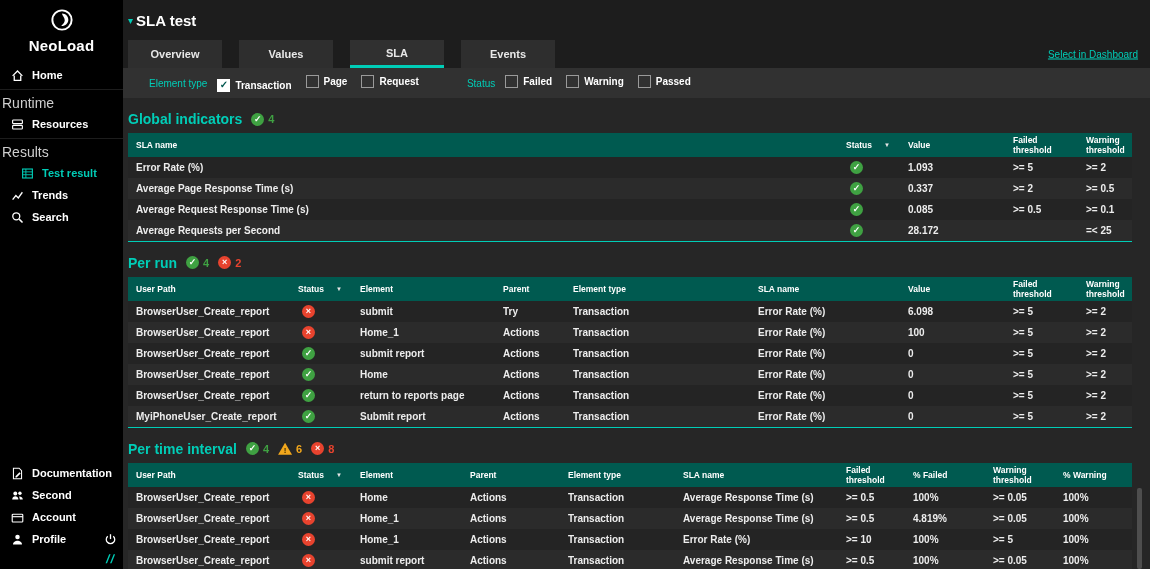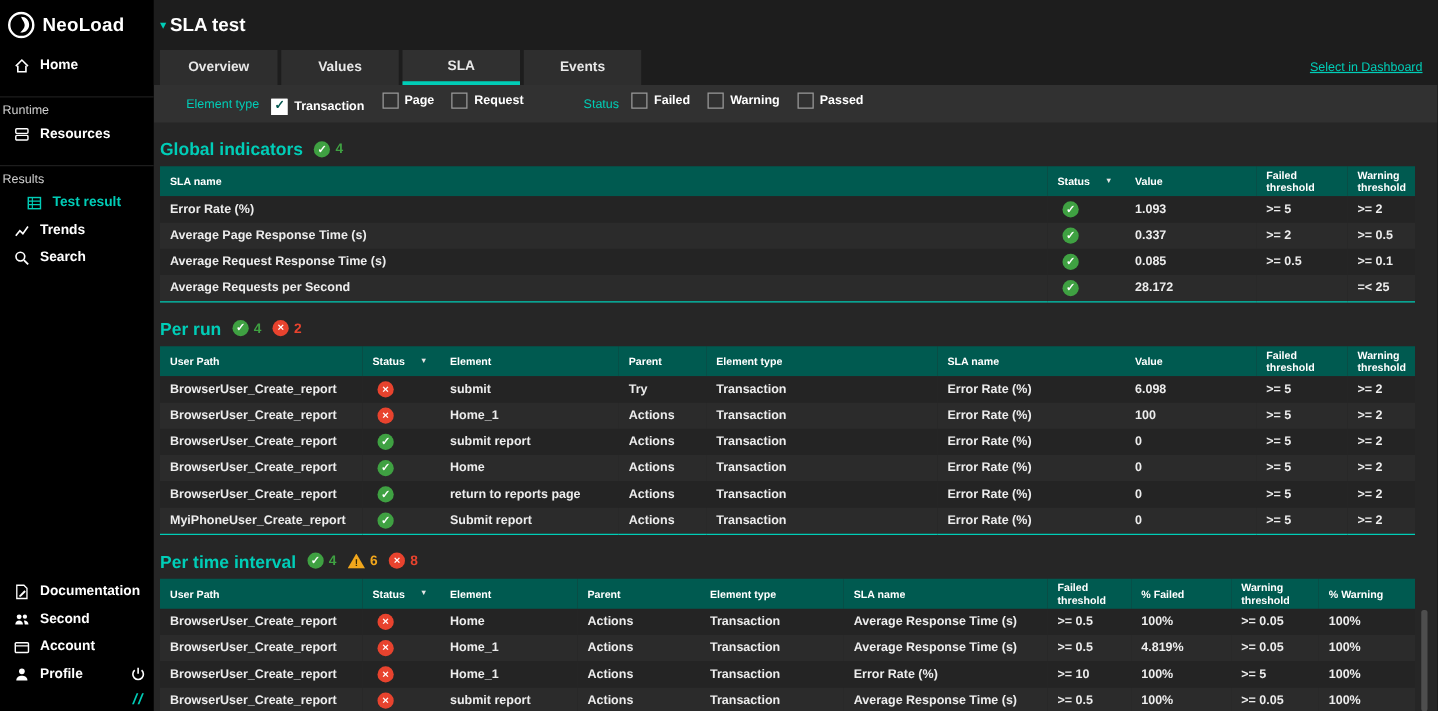--- a/index.html
+++ b/index.html
@@ -7,40 +7,40 @@
   body { font-family:"Liberation Sans", sans-serif; }
   :root{
     --accent:#00cdb7; --table-header-bg:#005a50; --passed:#3fa142; --failed:#e8432e;
     --warning:#f2a71c; --sidebar-bg:#000000; --main-bg:#262626; --titlebar-bg:#1d1d1d;
     --filterbar-bg:#313131; --tab-bg:#2e2e2e; --row-odd:#242424; --row-even:#2b2b2b;
   }
   .app{ width:1150px; height:569px; display:flex; position:relative; background:var(--main-bg); }
 
   
   .sidebar{ width:123px; flex-shrink:0; background:var(--sidebar-bg); color:#fff; display:flex; flex-direction:column; position:relative; }
-  .logo{ display:flex; align-items:center; gap:6px; padding:9px 6px 10px 6px; cursor:pointer; }
+  .logo{ display:flex; align-items:center; gap:6px; padding:9px 6px 10px 6px; cursor:pointer;flex-direction:column; }
   .logo-text{ font-size:15px; font-weight:bold; color:#fff; letter-spacing:.2px; }
   .nav-item{ display:flex; align-items:center; gap:8px; height:22px; padding-left:10px; font-size:11px; font-weight:bold; color:#fff; cursor:pointer; white-space:nowrap; }
   .nav-item .nav-icon{ width:14px; height:14px; display:inline-flex; align-items:center; justify-content:center; color:#fff; flex-shrink:0; }
   .nav-item.active{ color:var(--accent);padding-left:20px; }
   .nav-item.active .nav-icon{ color:var(--accent); }
-  .section-label{ font-size:10px; color:#cfcfcf; padding:5px 0 2px 2px; border-top:1px solid #1d1d1d; margin-top:14px; }
+  .section-label{ font-size:14px; color:#cfcfcf; padding:5px 0 2px 2px; border-top:1px solid #1d1d1d; margin-top:3px; }
   .spacer{ flex:1; }
   .profile-row{ padding-right:6px; }
   .power-wrap{ margin-left:auto; width:14px; height:14px; display:inline-flex; align-items:center; justify-content:center; color:#fff; cursor:pointer; }
   .collapse-grip{ color:var(--accent); font-weight:bold; font-size:12px; text-align:right; padding:2px 8px 3px 0; transform:skewX(-12deg); letter-spacing:1px; cursor:pointer; }
 
   
   .main{ flex:1; display:flex; flex-direction:column; background:var(--main-bg); min-width:0; }
   .title-bar{ height:40px; background:var(--titlebar-bg); display:flex; align-items:center; padding-left:3px; flex-shrink:0; }
   .caret{ color:var(--accent); font-size:10px; margin:0 3px 0 2px; cursor:pointer; }
   .page-title{ font-size:15px; font-weight:bold; color:#fff; }
   .tab-bar{ height:28px; background:var(--titlebar-bg); display:flex; align-items:stretch; padding-left:5px; position:relative; flex-shrink:0; }
   .tabs{ display:flex; }
-  .tab{ width:94px; margin-right:3px; background:var(--tab-bg); color:#e8e8e8; font-size:11px; font-weight:bold; display:flex; align-items:center; justify-content:center; cursor:pointer; }
+  .tab{ width:94px; margin-right:17px; background:var(--tab-bg); color:#e8e8e8; font-size:11px; font-weight:bold; display:flex; align-items:center; justify-content:center; cursor:pointer; }
   .tab.active{ background:#303030; border-bottom:3px solid var(--accent); }
   .dash-link{ position:absolute; right:12px; top:50%; transform:translateY(-50%); color:var(--accent); font-size:10px; text-decoration:underline; cursor:pointer; }
   .filter-bar{ height:30px; background:var(--filterbar-bg); display:flex; align-items:center; padding-left:26px; flex-shrink:0; }
   .filter-label{ color:var(--accent); font-size:10px; margin-right:10px; }
   .status-flabel{ margin-left:34px; }
   .check-item{ display:inline-flex; align-items:center; gap:5px; margin-right:14px; cursor:pointer; }
   .checkbox{ width:13px; height:13px; border:1px solid #9a9a9a; background:transparent; display:inline-flex; align-items:center; justify-content:center; font-size:10px; line-height:1; }
   .checkbox.checked{ background:#fff; border-color:#fff; color:#00564e; font-weight:bold; }
   .check-label{ font-size:10px; font-weight:bold; color:#fff; }
 

